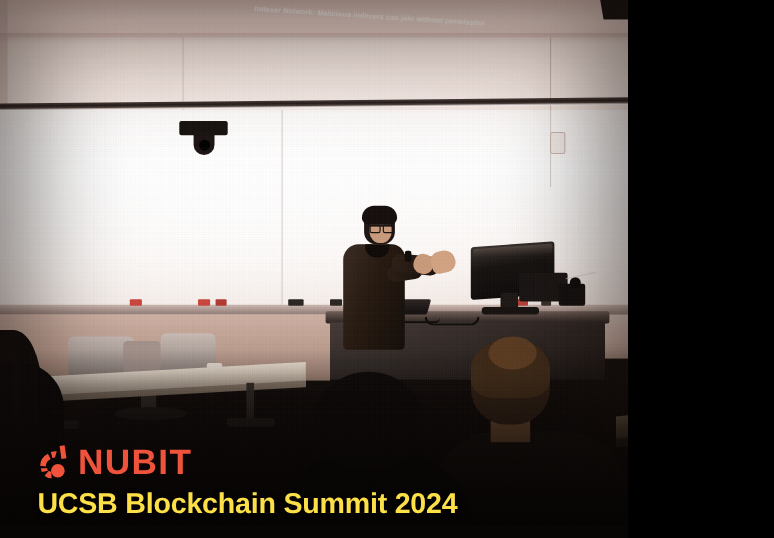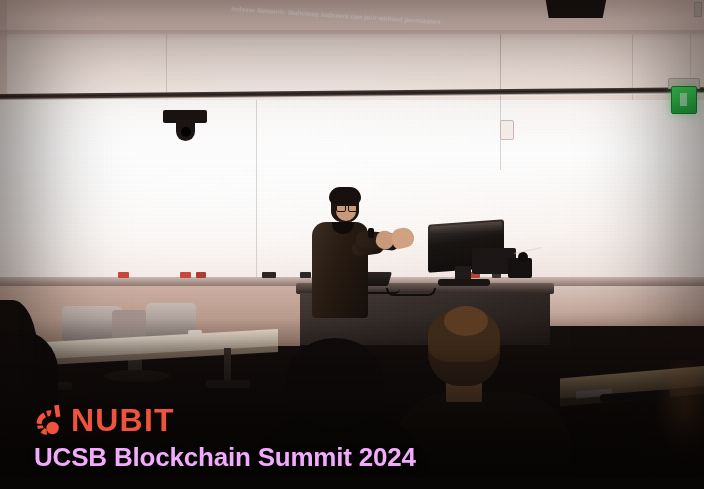--- a/index.html
+++ b/index.html
@@ -1,20 +1,20 @@
 <!DOCTYPE html>
 <html><head>
 <meta charset="utf-8">
 <style>
   html,body{margin:0;padding:0;background:#000;}
   body{font-family:"Liberation Sans",sans-serif;}
 
   #stage{
     position:relative;
-    width:704px;height:489px;
+    width:571px;height:489px;
     overflow:hidden;
     background:#120c0a;
   }
 
   
   .photo{position:absolute;inset:0;overflow:hidden;}
 
   
   .wall-upper{
     position:absolute;left:0;top:0;width:704px;height:296px;
@@ -296,21 +296,21 @@
   .logo-mark{width:30px;height:32px;display:block;}
   .logo-word{
     color:#F0533C;
     font-size:32px;
     font-weight:700;
     letter-spacing:1.2px;
     line-height:1;
     font-family:"Liberation Sans",sans-serif;
   }
   .summit-title{
-    color:#f0abfc;
+    color:#fde047;
     font-size:26px;
     font-weight:700;
     letter-spacing:-0.2px;
     line-height:1.05;
     text-shadow:0 1px 5px rgba(0,0,0,.75);
     font-family:"Liberation Sans",sans-serif;
   }
   .bottom-bar{
     position:absolute;left:0;bottom:0;width:704px;height:12px;
     background:#080605;

